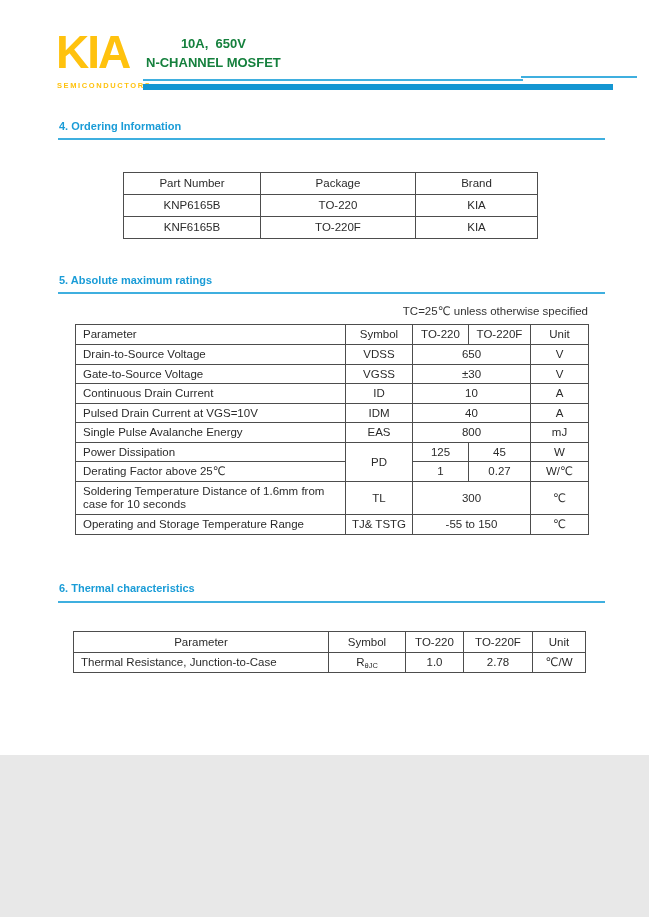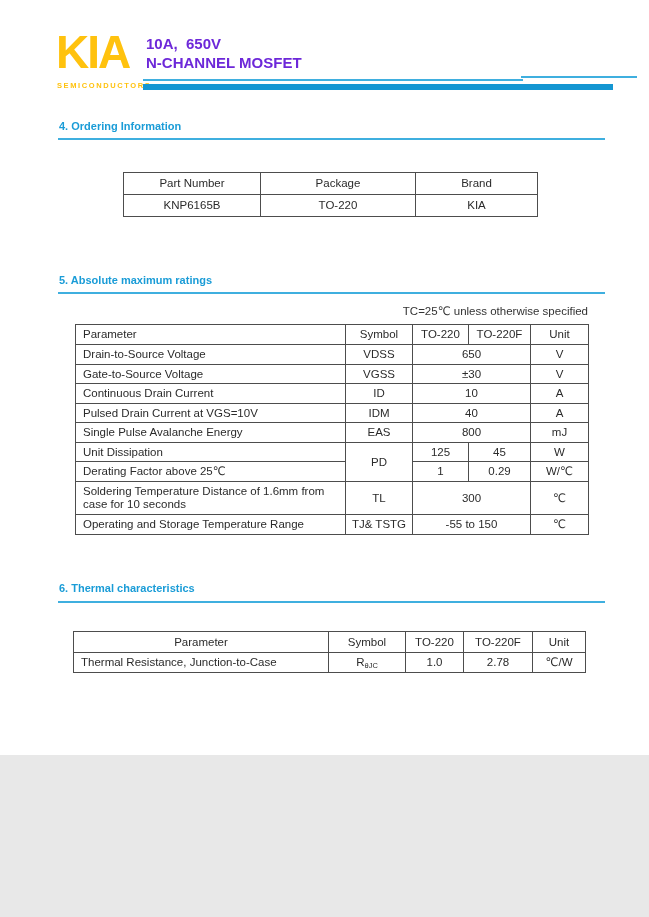--- a/index.html
+++ b/index.html
@@ -20,21 +20,21 @@
     font-size:46px; font-weight:bold; letter-spacing:-2px;
     color:#ffc20e; line-height:44px;
   }
   .logo-sub {
     left:57px; top:81px;
     font-size:7.5px; font-weight:bold; letter-spacing:1.6px;
     color:#ffc20e;
   }
   .subtitle {
     left:146px; top:35px;
-    color:#6d28d9; font-weight:bold; font-size:15px; line-height:18.5px;
+    color:#15803d; font-weight:bold; font-size:13px; line-height:18.5px;text-align:center;
   }
   .part-number {
     top:39px; right:13px;
     color:#1a9cd7; font-size:28px; letter-spacing:0.5px;
   }
   .hline-thin  { left:143px; top:79px; width:380px; height:2px; background:#3fafdf; }
   .hline-thin2 { left:521px; top:76px; width:116px; height:2px; background:#3fafdf; }
   .hline-thick { left:143px; top:84px; width:470px; height:6px; background:#1496d2; }
 
   
@@ -94,20 +94,25 @@
       </colgroup>
     <tbody>
         <tr style="height:22px">
       <th>Part Number</th>
       <th>Package</th>
       <th>Brand</th>
     </tr>
     <tr style="height:22px">
       <td>KNP6165B</td>
       <td>TO-220</td>
+      <td>KIA</td>
+    </tr>
+    <tr style="height:22px">
+      <td>KNF6165B</td>
+      <td>TO-220F</td>
       <td>KIA</td>
     </tr>
   </tbody>
     </table>
 
   <div class="abs sec-title" style="top:274px;">5. Absolute maximum ratings</div>
   <div class="abs sec-rule" style="top:292px;"></div>
 
   <div class="abs condition">TC=25℃  unless otherwise specified</div>
 
@@ -151,30 +156,30 @@
       <td colspan="2">40</td>
       <td>A</td>
     </tr>
     <tr style="height:20px">
       <td class="cell-left">Single Pulse Avalanche Energy</td>
       <td>EAS</td>
       <td colspan="2">800</td>
       <td>mJ</td>
     </tr>
     <tr style="height:19px">
-      <td class="cell-left">Unit Dissipation</td>
+      <td class="cell-left">Power Dissipation</td>
       <td rowspan="2">PD</td>
       <td>125</td>
       <td>45</td>
       <td>W</td>
     </tr>
     <tr style="height:20px">
       <td class="cell-left">Derating Factor above 25℃</td>
       <td>1</td>
-      <td>0.29</td>
+      <td>0.27</td>
       <td>W/℃</td>
     </tr>
     <tr style="height:33px">
       <td class="cell-left">Soldering Temperature Distance of 1.6mm from case for 10 seconds</td>
       <td>TL</td>
       <td colspan="2">300</td>
       <td>℃</td>
     </tr>
     <tr style="height:20px">
       <td class="cell-left">Operating and Storage Temperature Range</td>

